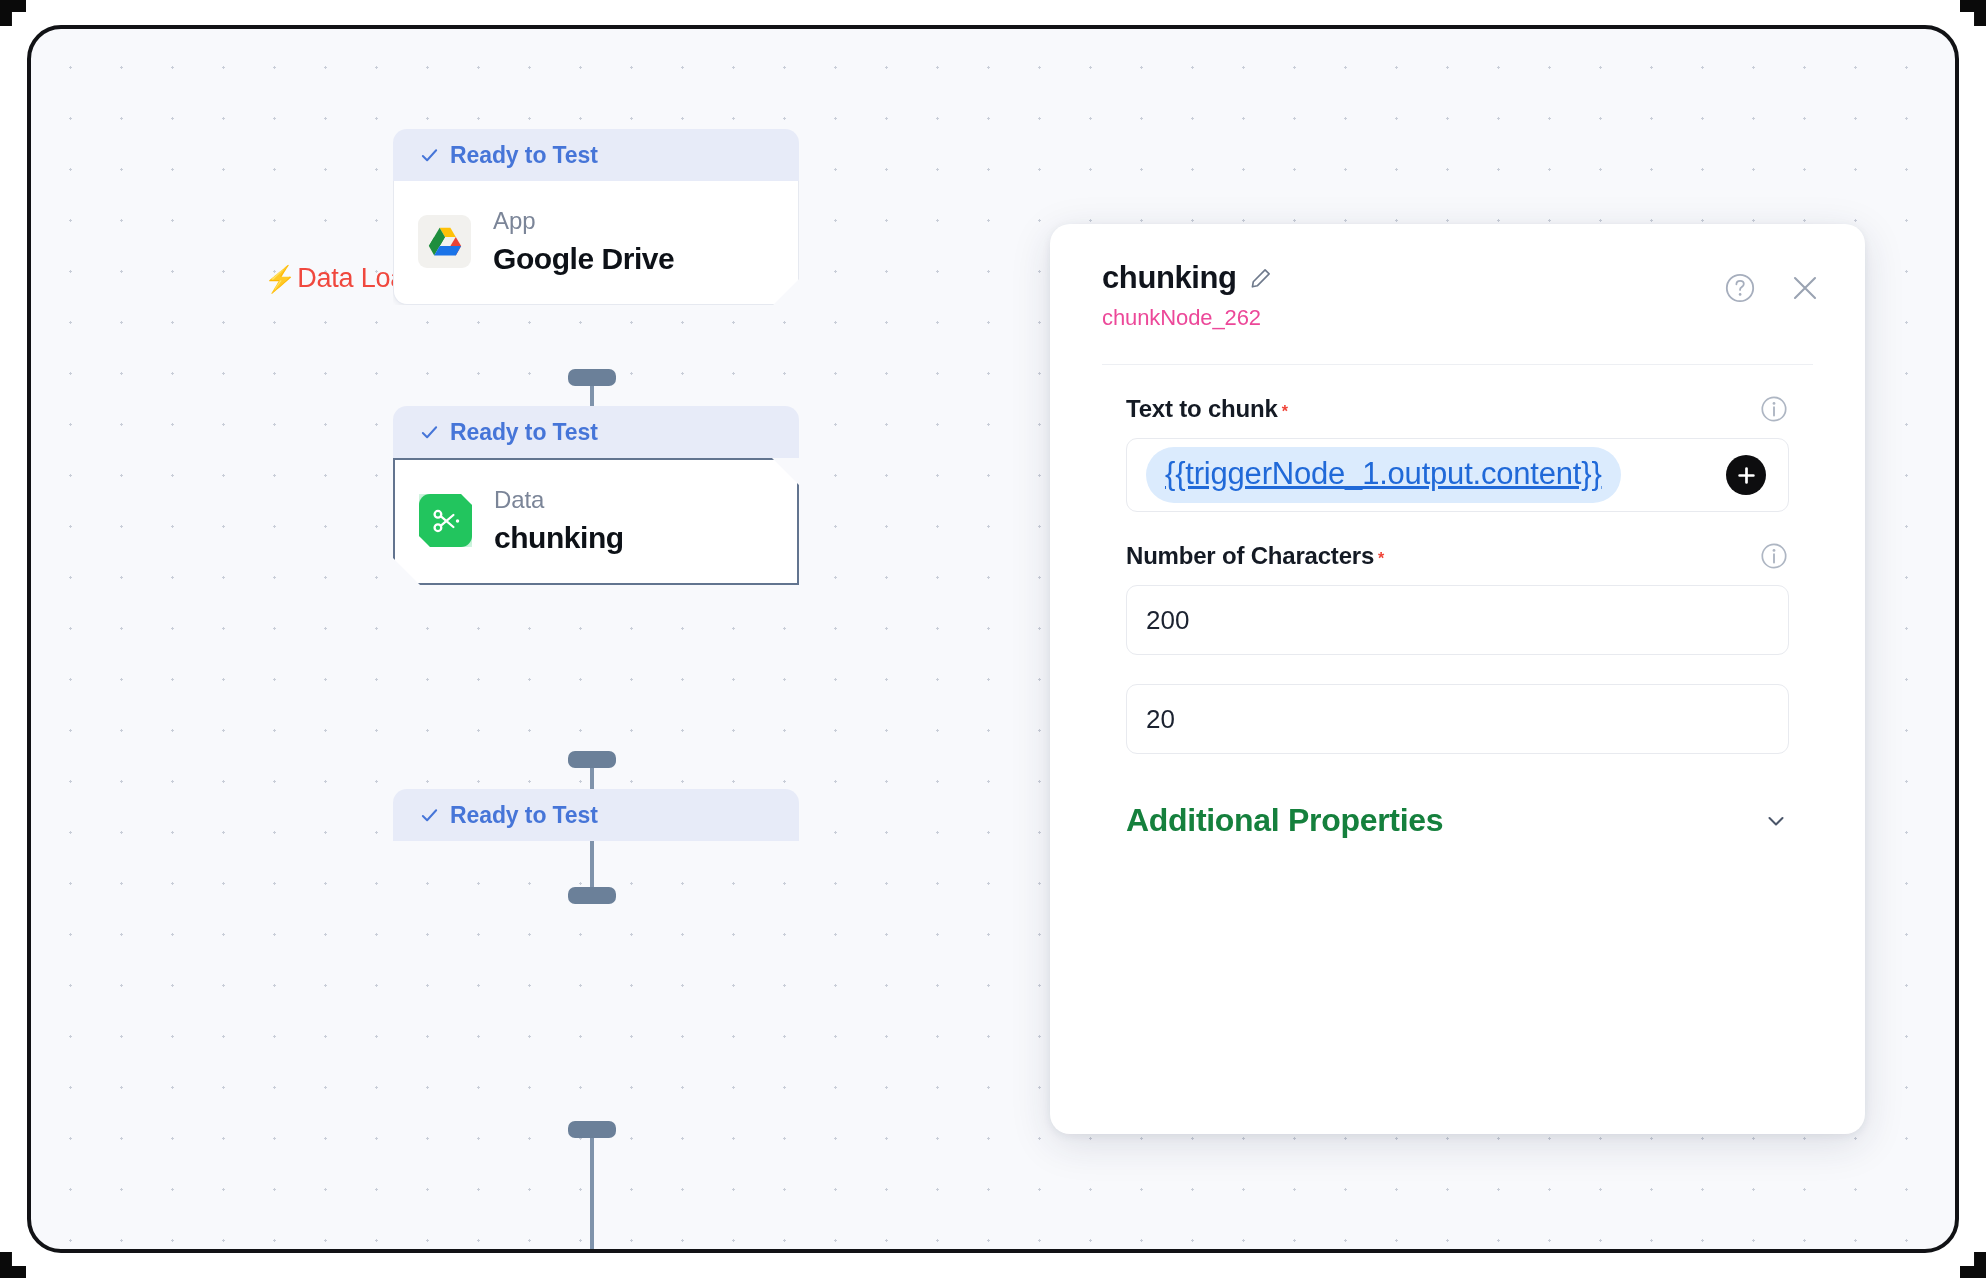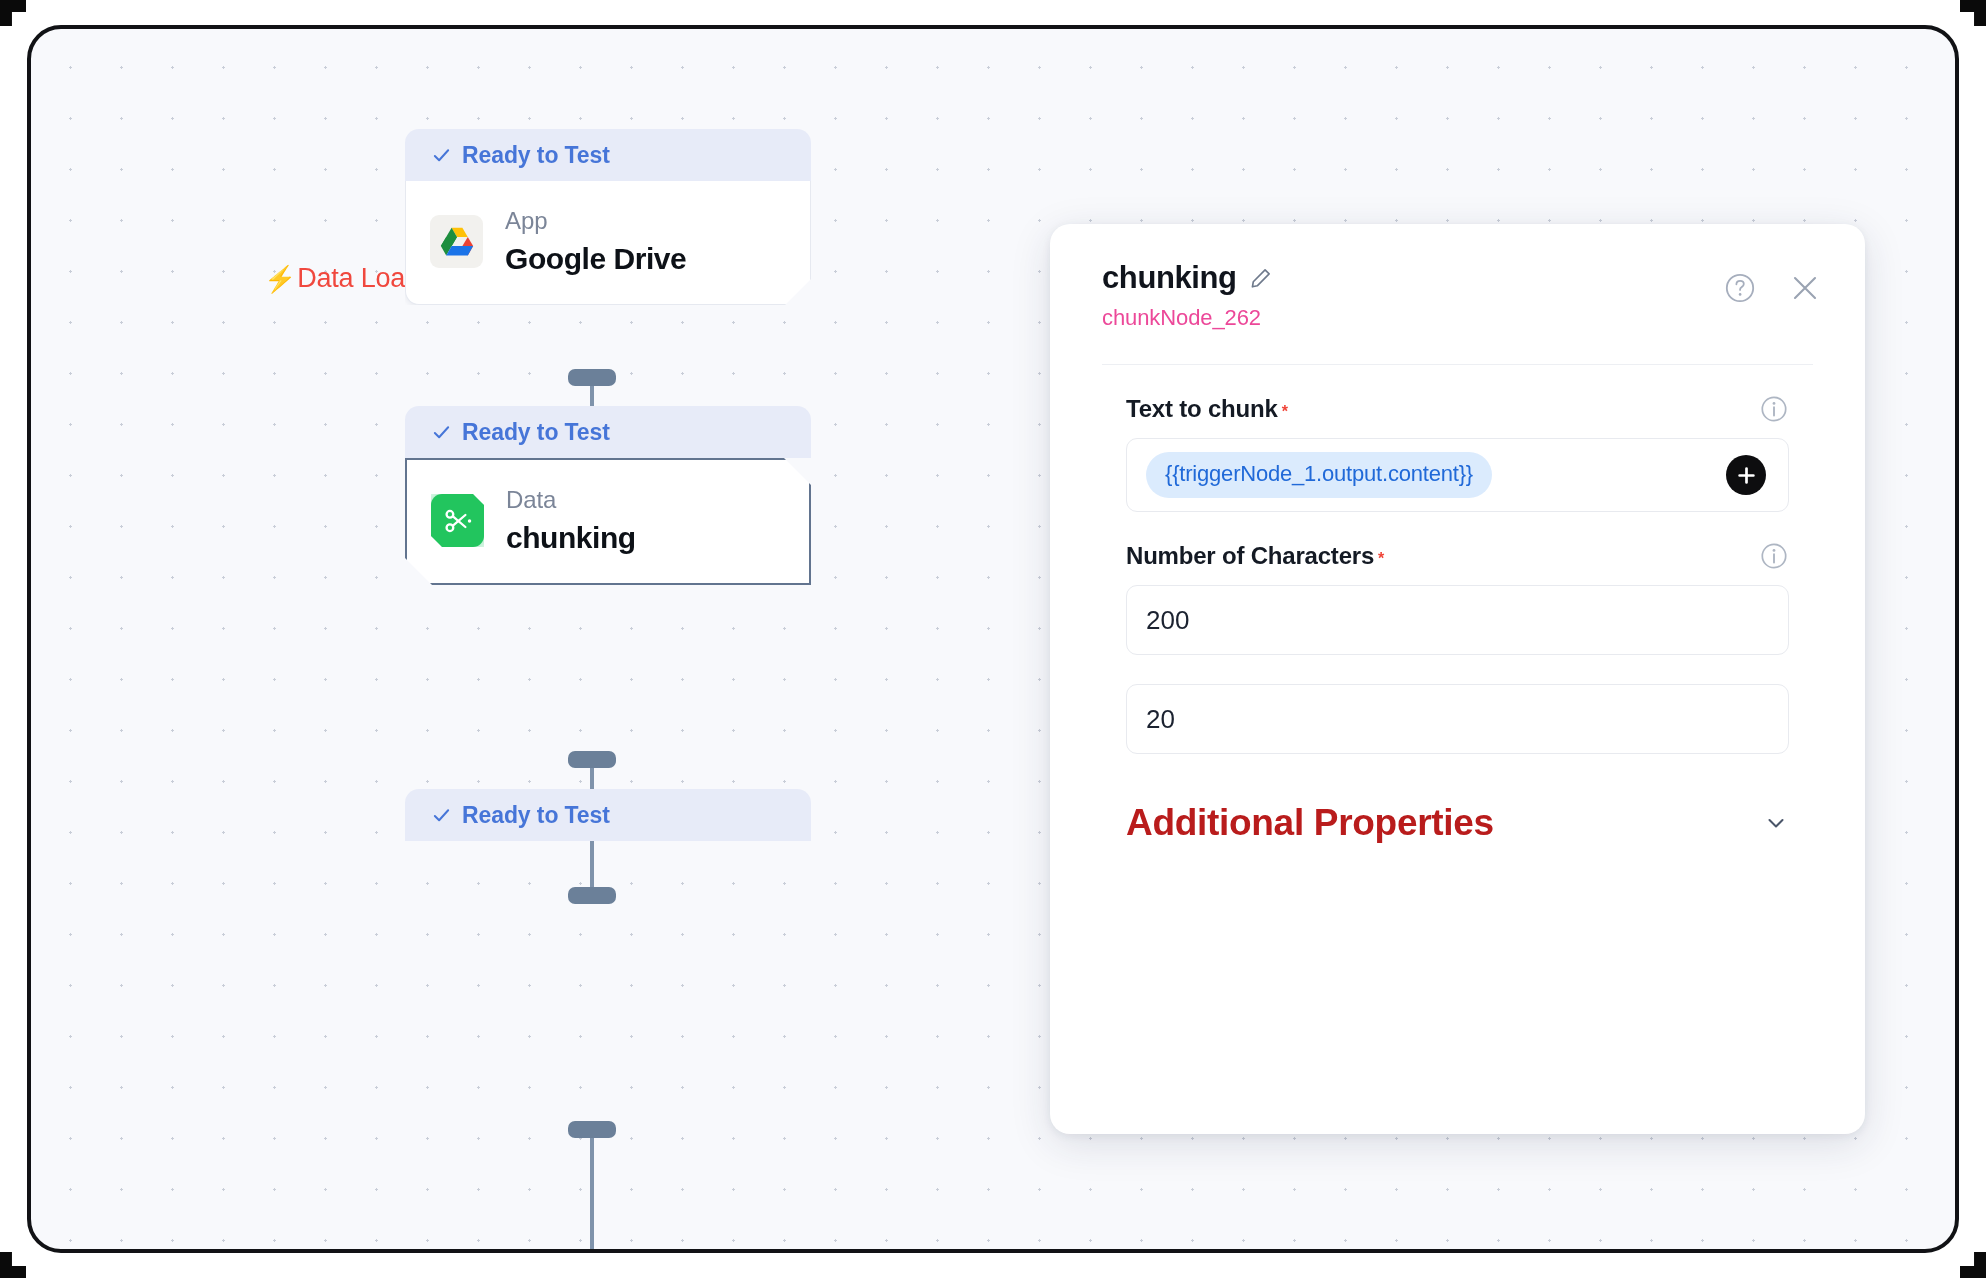--- a/index.html
+++ b/index.html
@@ -34,21 +34,21 @@
   
   .loader-tag {
     position: absolute; left: 233px; top: 234px;
     display: flex; align-items: center; gap: 2px;
     color: #f0483e; font-size: 27px; font-weight: 400;
     letter-spacing: -0.2px; white-space: nowrap;
   }
   .loader-tag .bolt { font-size: 26px; line-height: 1; margin-right: -1px; }
 
   
-  .node { position: absolute; left: 356px; width: 424px; padding-left: 18px; }
+  .node { position: absolute; left: 344px; width: 424px; padding-left: 18px; }
 
   .node-status {
     height: 52px; background: #e7ebf8;
     border-radius: 14px 14px 0 0;
     display: flex; align-items: center; gap: 11px;
     padding-left: 27px;
     font-size: 23px; font-weight: 700; color: #4675d8;
     letter-spacing: -0.1px;
   }
   .check-ico { width: 19px; height: 19px; flex: none; display: block; }
@@ -137,39 +137,40 @@
     padding: 0 19px;
     background: #fff;
     font-size: 26px; color: #1b2230;
   }
   .input-box.with-add { justify-content: space-between; padding-right: 22px; min-height: 74px; }
 
   .expr-chip {
     background: #dbebfd;
     border-radius: 999px;
     padding: 9px 19px 11px 19px;
-    font-size: 22px;
+    font-size: 31px;
     color: #2069d8;
     letter-spacing: -0.2px;
     white-space: nowrap;
+    text-decoration: underline;
   }
   .add-btn {
     width: 40px; height: 40px; border-radius: 50%;
     background: #0d0d0f; flex: none;
     display: flex; align-items: center; justify-content: center;
     cursor: pointer;
   }
   .add-btn svg { display: block; }
 
   .accordion {
     margin-top: 48px;
     display: flex; align-items: center; justify-content: space-between;
     cursor: pointer;
   }
-  .accordion-label { font-size: 37px; font-weight: 700; color: #b91c1c; letter-spacing: -0.3px; }
+  .accordion-label { font-size: 32px; font-weight: 700; color: #15803d; letter-spacing: -0.3px; }
   .chev { display: block; }
 </style>
 </head>
 <body>
 
 <div class="crop tl"></div>
 <div class="crop tr"></div>
 <div class="crop bl"></div>
 <div class="crop br"></div>
 

